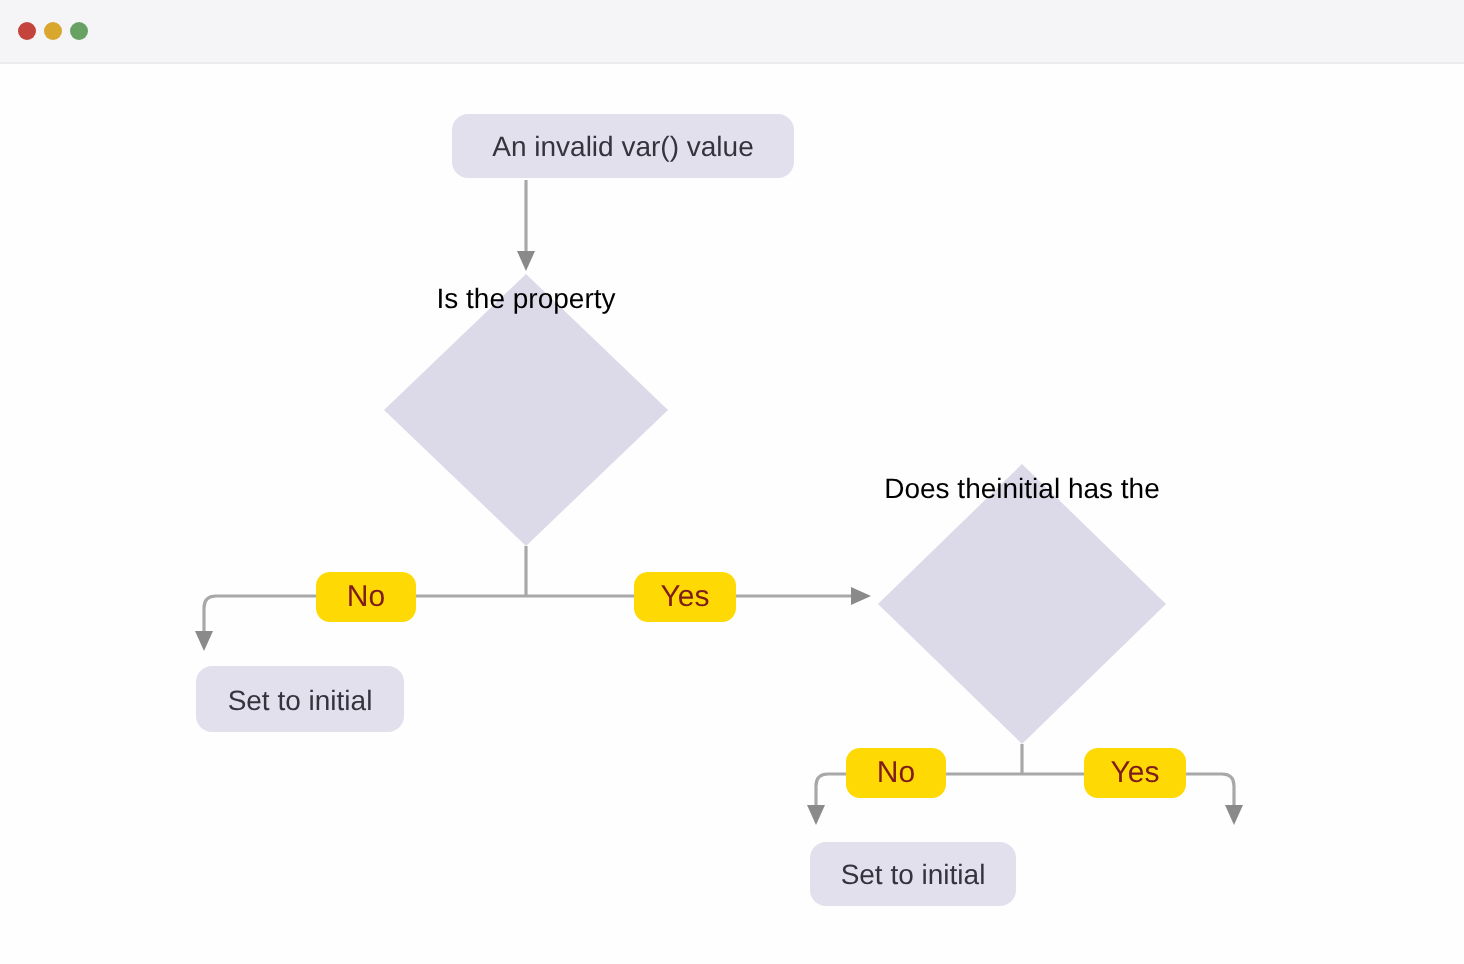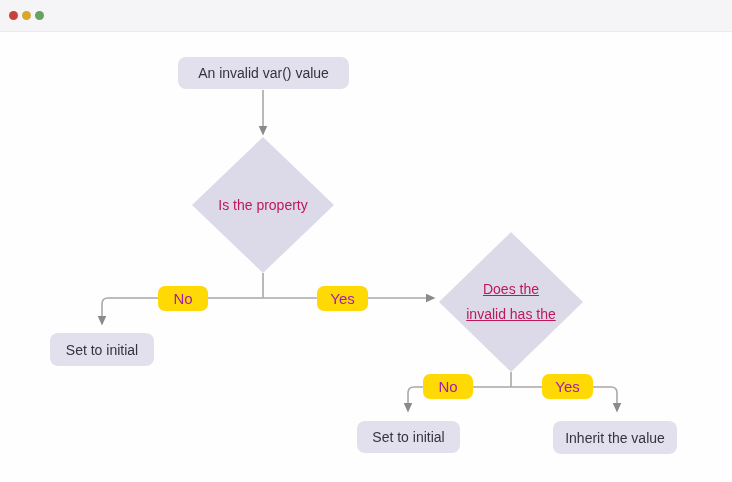--- a/index.html
+++ b/index.html
@@ -25,33 +25,33 @@
 
   .canvas{position:absolute;left:0;top:0;width:732px;height:482px;}
   svg.connectors{position:absolute;left:0;top:0;}
 
   .node{
     position:absolute;
     background:#e2e0ec;
     border-radius:8px;
     display:flex;align-items:center;justify-content:center;
     font-size:14px;color:#34333e;
-    box-sizing:border-box;white-space:nowrap;
+    box-sizing:border-box;white-space:nowrap;margin-left:48px;
   }
   .diamond-label{
     position:absolute;
-    display:flex;flex-direction:column;align-items:center;justify-content:center;
-    font-size:14px;color:#be185d;text-align:center;line-height:25px;
+    display:flex;flex-direction:row;justify-content:center;
+    font-size:14px;color:#000000;text-align:center;line-height:25px;
   }
   .badge{
     position:absolute;
     background:#fed903;
     border-radius:7px;
     display:flex;align-items:center;justify-content:center;
-    font-size:15px;color:#a21caf;
+    font-size:15px;color:#7f1d1d;
     box-sizing:border-box;
   }
 </style>
 </head>
 <body>
 
 <div class="window">
 
   <div class="titlebar">
     <div class="dots">
@@ -87,31 +87,30 @@
       <polygon points="263,137 334,205 263,273 192,205" fill="#dcdae8"></polygon>
       <polygon points="511,232 583,302 511,372 439,302" fill="#dcdae8"></polygon>
     </svg>
 
     <div class="node" style="left:178px;top:57px;width:171px;height:32px;">An invalid var() value</div>
 
     <div class="diamond-label" style="left:192px;top:137px;width:142px;height:136px;">
       <span>Is the property</span>
     </div>
 
-    <div class="diamond-label" style="left:439px;top:232px;width:144px;height:140px;text-decoration:underline;">
+    <div class="diamond-label" style="left:439px;top:232px;width:144px;height:140px;">
       <span>Does the</span>
-      <span>invalid has the</span>
+      <span>initial has the</span>
     </div>
 
     <div class="badge" style="left:158px;top:286px;width:50px;height:25px;">No</div>
     <div class="badge" style="left:317px;top:286px;width:51px;height:25px;">Yes</div>
 
     <div class="badge" style="left:423px;top:374px;width:50px;height:25px;">No</div>
     <div class="badge" style="left:542px;top:374px;width:51px;height:25px;">Yes</div>
 
     <div class="node" style="left:50px;top:333px;width:104px;height:33px;">Set to initial</div>
 
     <div class="node" style="left:357px;top:421px;width:103px;height:32px;">Set to initial</div>
 
-    <div class="node" style="left:553px;top:421px;width:124px;height:33px;">Inherit the value</div>
 
   </div>
 </div>
 
 </body></html>

